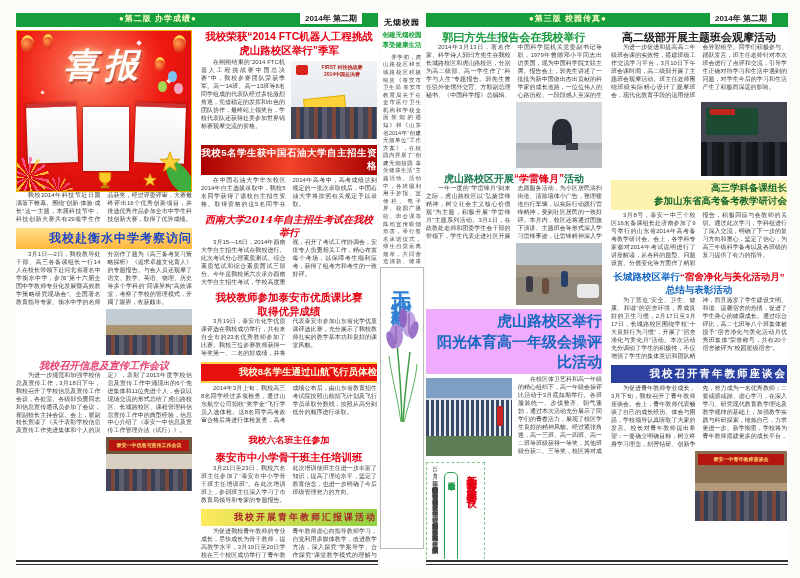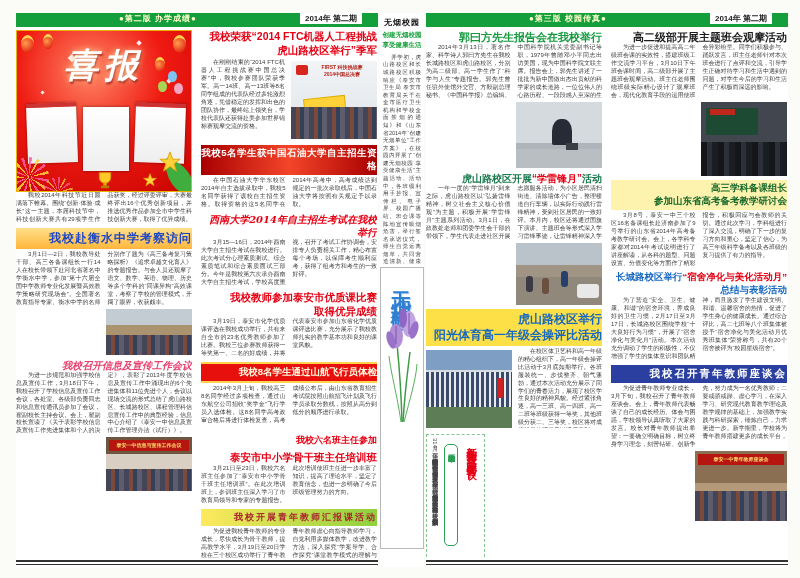--- a/index.html
+++ b/index.html
@@ -16,37 +16,37 @@
   .pfoot{position:absolute;left:0;right:0;bottom:2px;border-top:2px solid #333;border-bottom:1px solid #333;height:2px}
   
   .b2{column-count:2;column-gap:7px;font-size:6px;line-height:1.33;color:#3c3c3c;text-align:justify;text-indent:2em;overflow:hidden}
   .b1{font-size:6px;line-height:1.33;color:#3c3c3c;text-align:justify;text-indent:2em;overflow:hidden}.mh36{max-height:36px}.mh40{max-height:40px}.mh44{max-height:44px}
   .mh48{max-height:48px}.mh56{max-height:56px}.mh60{max-height:60px}
   .mh64{max-height:64px}.mh72{max-height:72px}.mh76{max-height:76px}.mh80{max-height:80px}
   .mh84{max-height:84px}
   .art{margin-bottom:4px}
   .row{display:flex;gap:6px}
   
-  .tc{text-align:right;font-weight:bold}
+  .tc{text-align:center;font-weight:bold}
   .t-red{color:#e60014;font-size:10.5px;line-height:1.3}
   .t-red-sm{color:#e60014;font-size:9px;line-height:1.3}
   .t-green{color:#169a3e;font-size:11px;line-height:1.3}
   .t-teal{color:#1c7a4f;font-size:10px;line-height:1.3}
   .t-black{color:#1c1c1c;font-size:11px;line-height:1.3}
   .t-blue{color:#1668c0;font-size:9.5px;line-height:1.35}
   .t-magenta{color:#e8416f;font-size:10px;font-family:"DejaVu Serif",serif;font-style:italic;line-height:1.3}
   .t-cal{font-family:"DejaVu Serif",serif;font-style:italic}
   .qred{color:#e60014}
   .bn{display:block;text-align:right;font-weight:bold;padding:2px 0;margin:2px 0}
   .bn-redgrad{background:linear-gradient(90deg,#a80000,#f4452a 50%,#a80000);color:#fff;font-size:9.5px;letter-spacing:.5px}
   .bn-gold{background:linear-gradient(180deg,#ffe08a,#ffb63d);color:#1d47c8;font-size:12px;letter-spacing:1px}
   .bn-redbox{background:#e8100c;color:#fffbe0;font-size:9.5px;border-top:2px solid #ffd34d;border-bottom:2px solid #ffd34d}
   .bn-yg{background:linear-gradient(90deg,#ffe95e,#8ed13f);color:#a8262c;font-size:9px;font-family:"DejaVu Serif",serif;letter-spacing:2px}
   .bn-bluebox{background:#2a3f9f;color:#fff;font-size:10.5px;font-family:"DejaVu Serif",serif;letter-spacing:2px}
-  .bn-lightblue{background:#fde047;color:#1668c0;font-size:12px;line-height:1.35}
+  .bn-lightblue{background:#f0abfc;color:#1668c0;font-size:15px;line-height:1.35}
   .bn-paleyellow{background:#fdf3ae;color:#17692c;font-size:9.5px;font-family:"DejaVu Serif",serif;line-height:1.35}
   .slogan{color:#17a13c;font-weight:bold;text-align:center;font-size:9px;line-height:1.35;font-family:"DejaVu Serif",serif;margin:3px 0 2px}
   
   .ph{position:relative;overflow:hidden;margin:2px 0;background:#ccc}
   .ph.half{width:86px}
   .ph.right{margin-left:auto}
   .people{position:absolute;bottom:0;left:0;right:0;height:42%;background:repeating-linear-gradient(90deg,#454558 0 5px,#7c4a3c 5px 9px,#334058 9px 13px,#5d5d6d 13px 18px)}
   .redbanner{position:absolute;top:3px;left:3px;right:3px;height:11px;background:#b7150f;color:#ffd76e;font-size:5px;line-height:11px;text-align:center;font-weight:bold;white-space:nowrap;overflow:hidden}
   #ph-ftc{height:78px;background:linear-gradient(180deg,#f2f4f6,#dde3e8)}
   #ph-ftc .logo{position:absolute;top:4px;left:5px;width:12px;height:10px;background:#d8251d;border-radius:2px}

